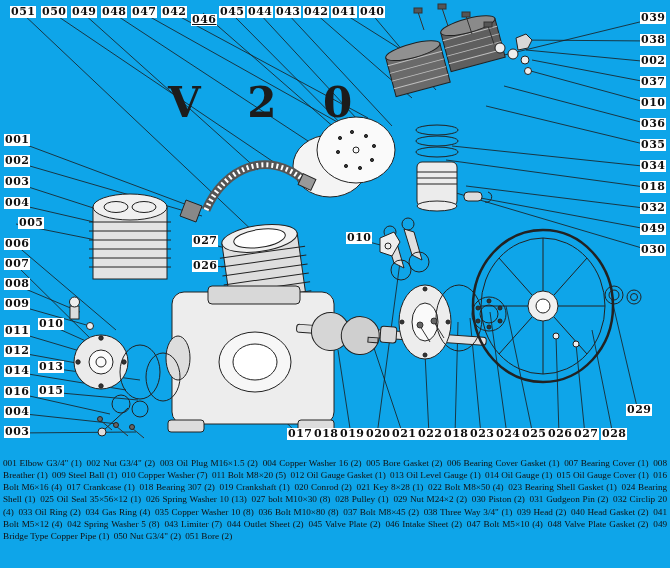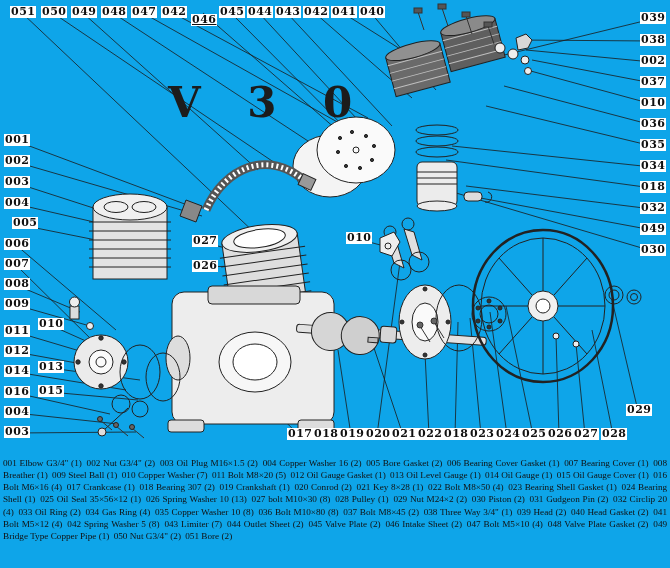--- a/index.html
+++ b/index.html
@@ -329,21 +329,21 @@
       <div class="callout" style="left: 640px; top: 139px;">035</div>
       <div class="callout" style="left: 640px; top: 160px;">034</div>
       <div class="callout" style="left: 640px; top: 181px;">018</div>
       <div class="callout" style="left: 640px; top: 202px;">032</div>
       <div class="callout" style="left: 640px; top: 223px;">049</div>
       <div class="callout" style="left: 640px; top: 244px;">030</div>
       <div class="callout" style="left: 4px; top: 134px;">001</div>
       <div class="callout" style="left: 4px; top: 155px;">002</div>
       <div class="callout" style="left: 4px; top: 176px;">003</div>
       <div class="callout" style="left: 4px; top: 197px;">004</div>
-      <div class="callout" style="left: 12px; top: 217px;">005</div>
+      <div class="callout" style="left: 18px; top: 217px;">005</div>
       <div class="callout" style="left: 4px; top: 238px;">006</div>
       <div class="callout" style="left: 4px; top: 258px;">007</div>
       <div class="callout" style="left: 4px; top: 278px;">008</div>
       <div class="callout" style="left: 4px; top: 298px;">009</div>
       <div class="callout" style="left: 38px; top: 318px;">010</div>
       <div class="callout" style="left: 4px; top: 325px;">011</div>
       <div class="callout" style="left: 4px; top: 345px;">012</div>
       <div class="callout" style="left: 38px; top: 361px;">013</div>
       <div class="callout" style="left: 4px; top: 365px;">014</div>
       <div class="callout" style="left: 38px; top: 385px;">015</div>
@@ -362,16 +362,16 @@
       <div class="callout" style="left: 443px; top: 428px;">018</div>
       <div class="callout" style="left: 469px; top: 428px;">023</div>
       <div class="callout" style="left: 495px; top: 428px;">024</div>
       <div class="callout" style="left: 521px; top: 428px;">025</div>
       <div class="callout" style="left: 547px; top: 428px;">026</div>
       <div class="callout" style="left: 573px; top: 428px;">027</div>
       <div class="callout" style="left: 601px; top: 428px;">028</div>
       <div class="callout" style="left: 626px; top: 404px;">029</div>
     </div>
 
-  <div class="title">V 3 0</div>
+  <div class="title">V 2 0</div>
 
   <p class="parts" id="parts-list"><span>001 Elbow G3/4" (1)</span> <span>002 Nut G3/4" (2)</span> <span>003 Oil Plug M16×1.5 (2)</span> <span>004 Copper Washer 16 (2)</span> <span>005 Bore Gasket (2)</span> <span>006 Bearing Cover Gasket (1)</span> <span>007 Bearing Cover (1)</span> <span>008 Breather (1)</span> <span>009 Steel Ball (1)</span> <span>010 Copper Washer (7)</span> <span>011 Bolt M8×20 (5)</span> <span>012 Oil Gauge Gasket (1)</span> <span>013 Oil Level Gauge (1)</span> <span>014 Oil Gauge (1)</span> <span>015 Oil Gauge Cover (1)</span> <span>016 Bolt M6×16 (4)</span> <span>017 Crankcase (1)</span> <span>018 Bearing 307 (2)</span> <span>019 Crankshaft (1)</span> <span>020 Conrod (2)</span> <span>021 Key 8×28 (1)</span> <span>022 Bolt M8×50 (4)</span> <span>023 Bearing Shell Gasket (1)</span> <span>024 Bearing Shell (1)</span> <span>025 Oil Seal 35×56×12 (1)</span> <span>026 Spring Washer 10 (13)</span> <span>027 bolt M10×30 (8)</span> <span>028 Pulley (1)</span> <span>029 Nut M24×2 (2)</span> <span>030 Piston (2)</span> <span>031 Gudgeon Pin (2)</span> <span>032 Circlip 20 (4)</span> <span>033 Oil Ring (2)</span> <span>034 Gas Ring (4)</span> <span>035 Copper Washer 10 (8)</span> <span>036 Bolt M10×80 (8)</span> <span>037 Bolt M8×45 (2)</span> <span>038 Three Way 3/4" (1)</span> <span>039 Head (2)</span> <span>040 Head Gasket (2)</span> <span>041 Bolt M5×12 (4)</span> <span>042 Spring Washer 5 (8)</span> <span>043 Limiter (7)</span> <span>044 Outlet Sheet (2)</span> <span>045 Valve Plate (2)</span> <span>046 Intake Sheet (2)</span> <span>047 Bolt M5×10 (4)</span> <span>048 Valve Plate Gasket (2)</span> <span>049 Bridge Type Copper Pipe (1)</span> <span>050 Nut G3/4" (2)</span> <span>051 Bore (2)</span> </p>
 </div>
 
 </body></html>

